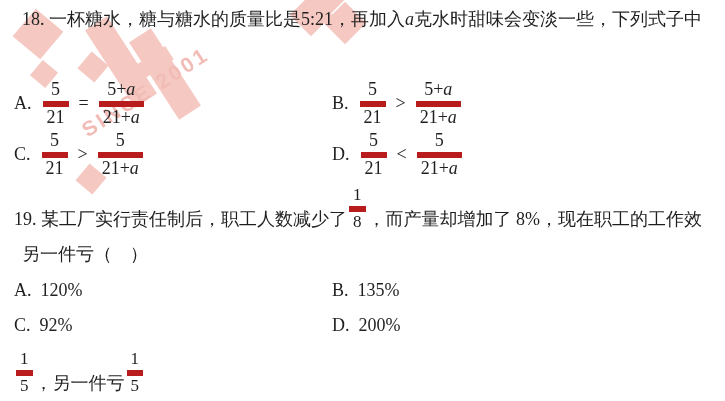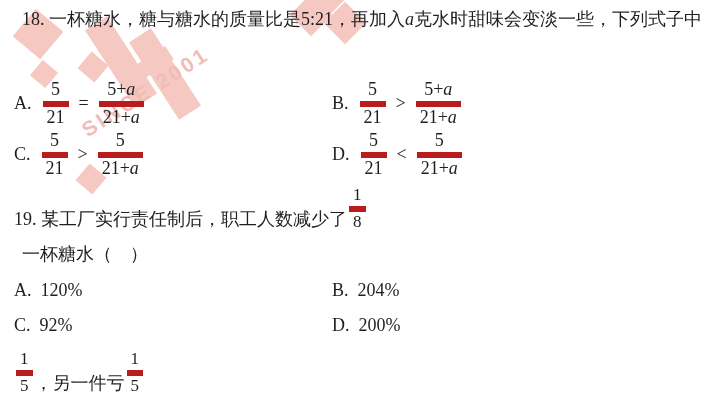--- a/index.html
+++ b/index.html
@@ -110,30 +110,31 @@
       <span class="den"><span>21+</span><span class="var">a</span></span>
     </span>
   </div>
 
   <div class="fline" style="left:14px;top:186px">
     <span>19. 某工厂实行责任制后，职工人数减少了</span>
     <span class="frac small">
       <span class="num">1</span>
       <span class="den">8</span>
     </span>
+    <span>，而产量却增加了 8%，现在职工的工作效</span>
   </div>
-  <div class="line" style="left:14px;top:243px">一杯糖水（　）</div>
+  <div class="line" style="left:14px;top:243px">另一件亏（　）</div>
 
   <div class="opt-row" style="left:14px;top:280px">
     <span class="lbl">A.</span>
     <span>120%</span>
   </div>
   <div class="opt-row" style="left:332px;top:280px">
     <span class="lbl">B.</span>
-    <span>204%</span>
+    <span>135%</span>
   </div>
   <div class="opt-row" style="left:14px;top:315px">
     <span class="lbl">C.</span>
     <span>92%</span>
   </div>
   <div class="opt-row" style="left:332px;top:315px">
     <span class="lbl">D.</span>
     <span>200%</span>
   </div>
 

